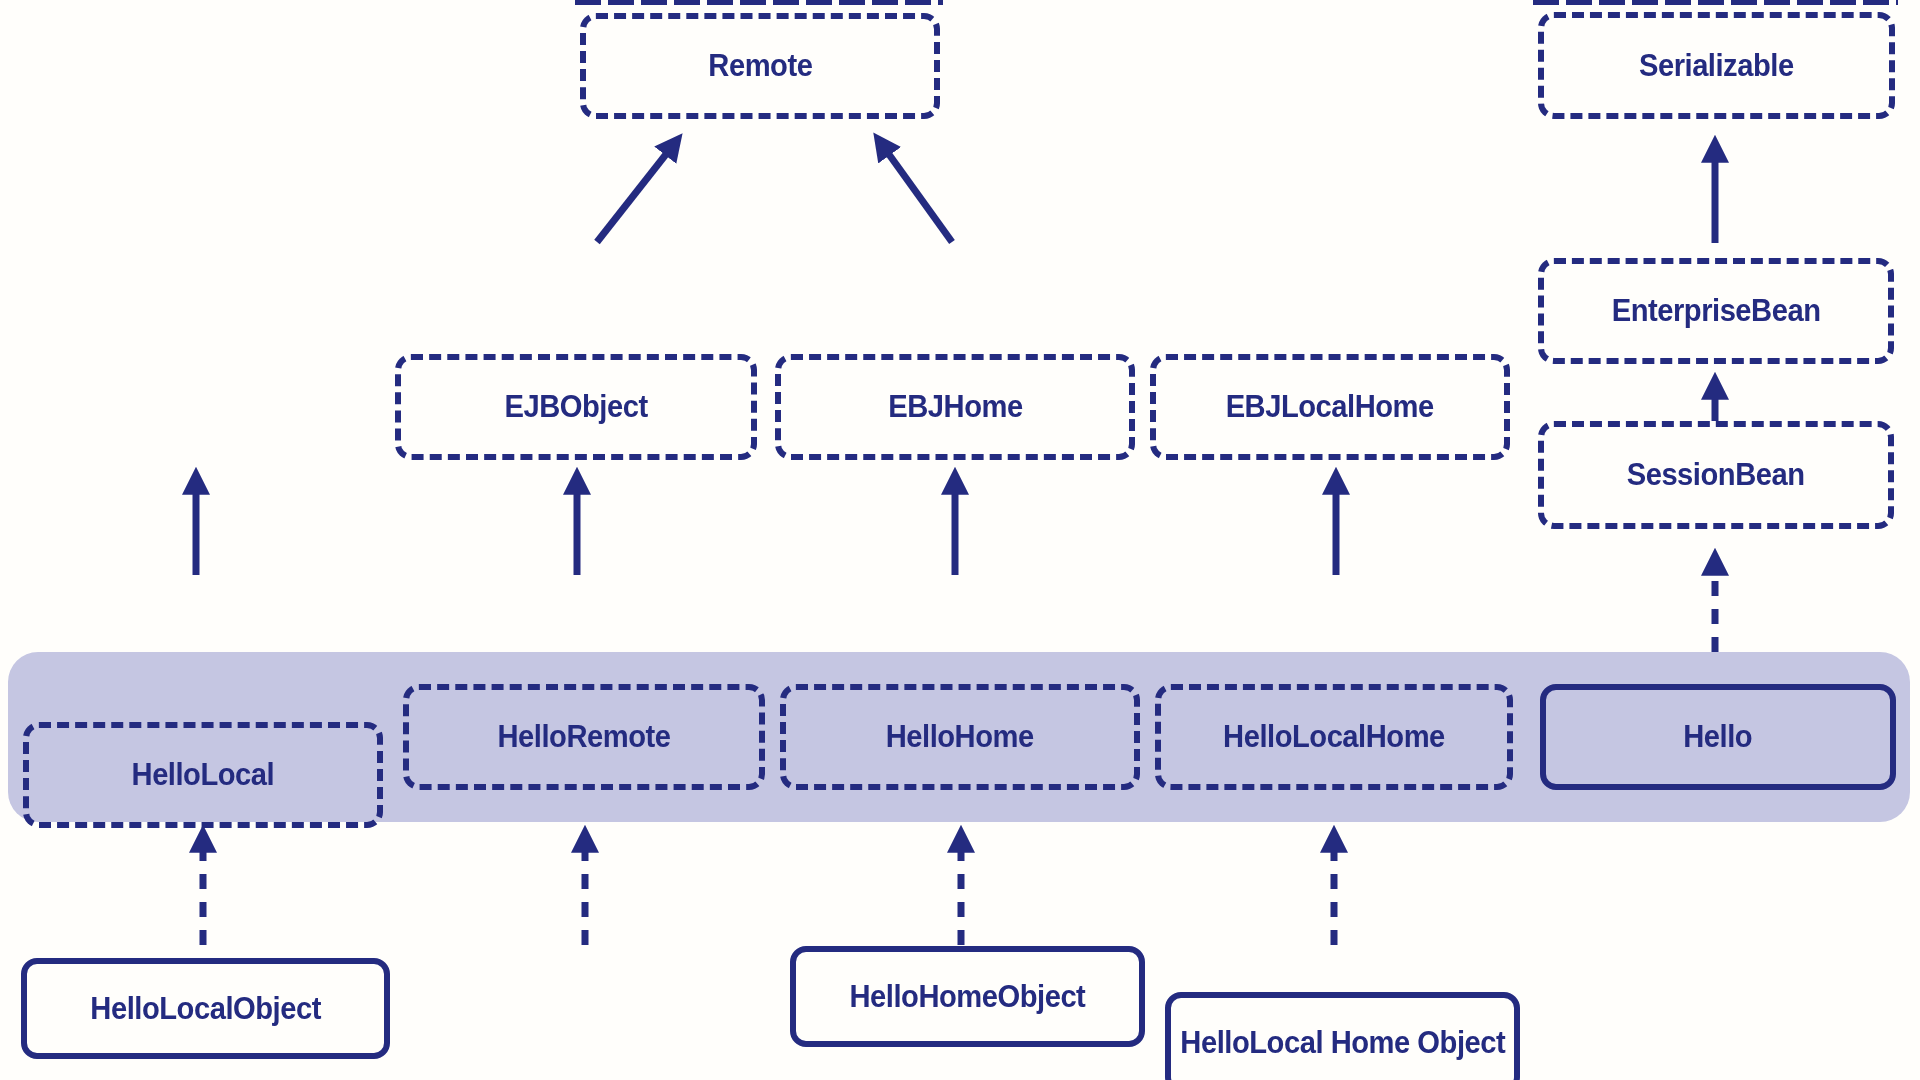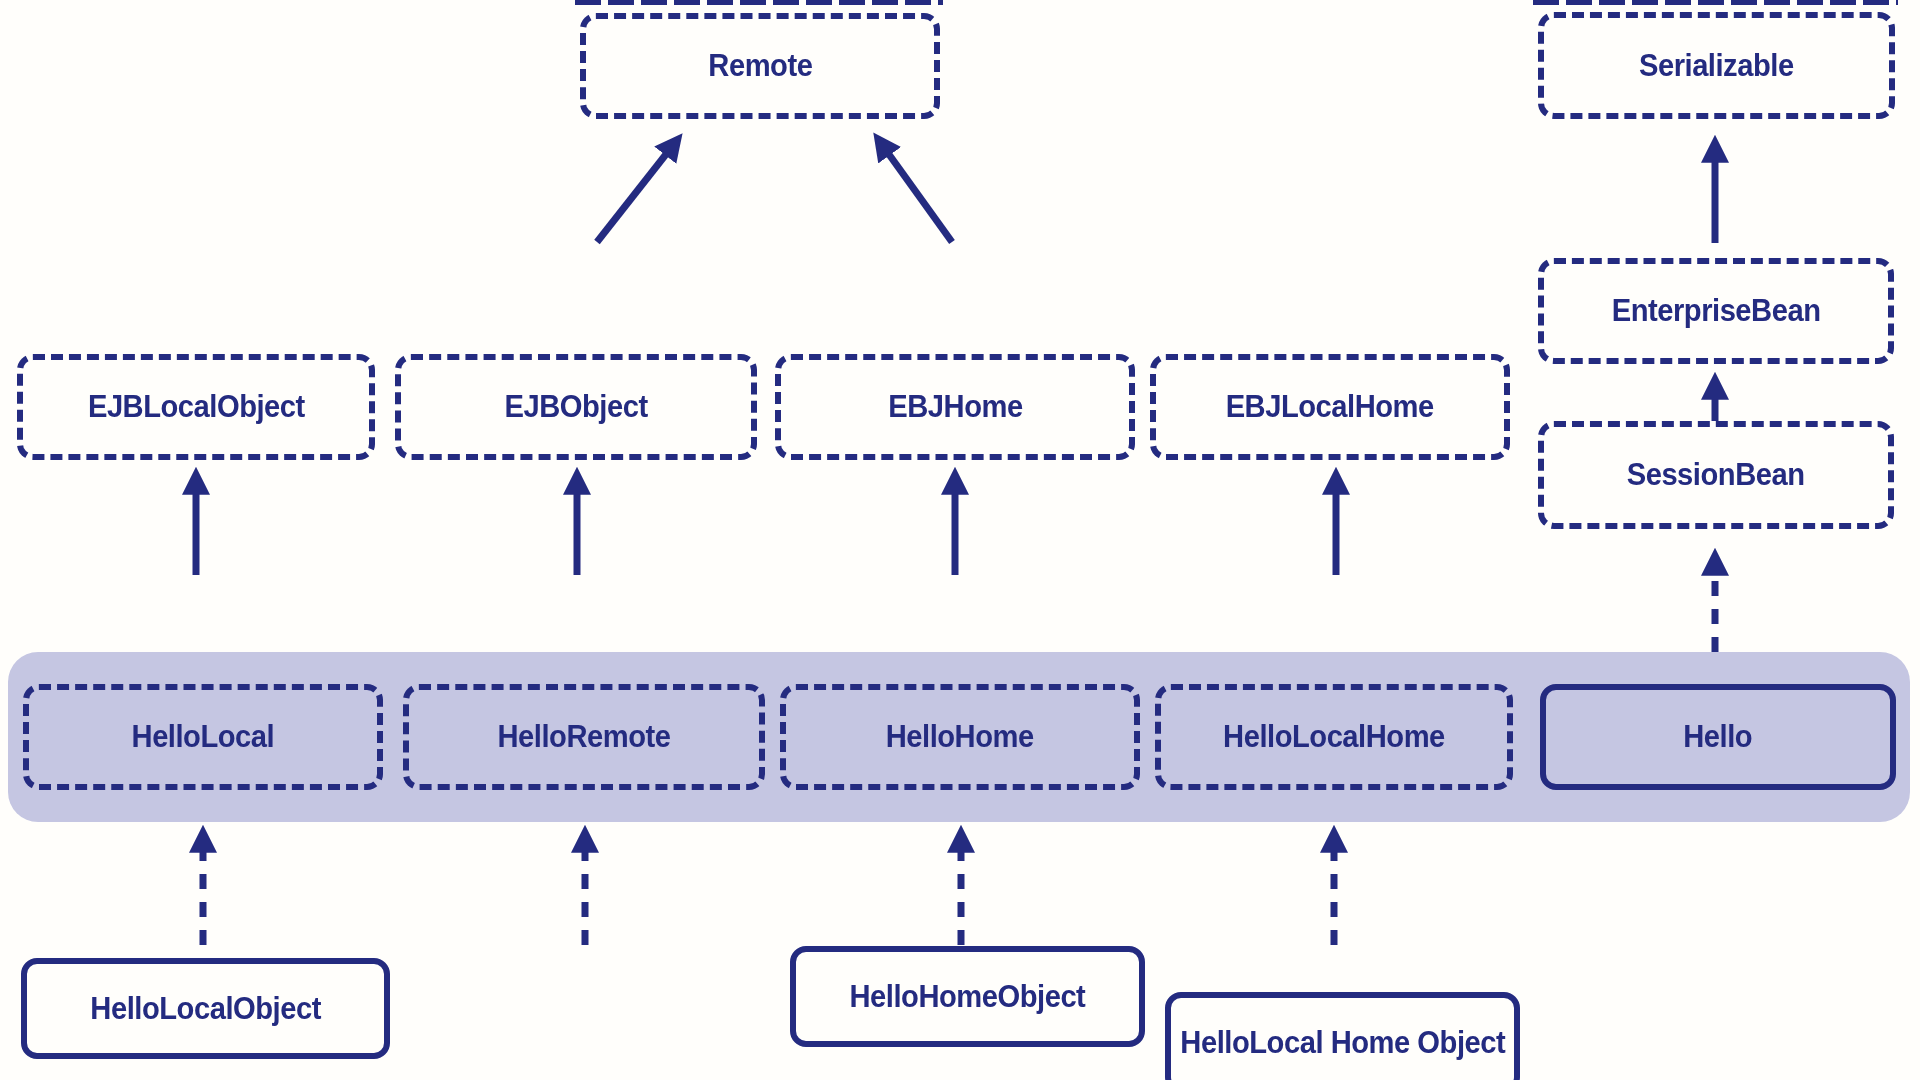--- a/index.html
+++ b/index.html
@@ -77,34 +77,31 @@
     <span class="lbl">Serializable</span>
   </div>
 
   <div class="node" style="left:1538px;top:258px;width:356px;height:106px">
     <span class="lbl">EnterpriseBean</span>
   </div>
   <div class="node" style="left:1538px;top:421px;width:356px;height:108px">
     <span class="lbl">SessionBean</span>
   </div>
 
-  <div class="node" style="left:17px;top:354px;width:358px;height:106px">
-    <span class="lbl">EJBLocalObject</span>
-  </div>
   <div class="node" style="left:395px;top:354px;width:362px;height:106px">
     <span class="lbl">EJBObject</span>
   </div>
   <div class="node" style="left:775px;top:354px;width:360px;height:106px">
     <span class="lbl">EBJHome</span>
   </div>
   <div class="node" style="left:1150px;top:354px;width:360px;height:106px">
     <span class="lbl">EBJLocalHome</span>
   </div>
 
-  <div class="node" style="left:23px;top:684px;width:360px;height:106px">
+  <div class="node" style="left:23px;top:722px;width:360px;height:106px">
     <span class="lbl">HelloLocal</span>
   </div>
   <div class="node" style="left:403px;top:684px;width:362px;height:106px">
     <span class="lbl">HelloRemote</span>
   </div>
   <div class="node" style="left:780px;top:684px;width:360px;height:106px">
     <span class="lbl">HelloHome</span>
   </div>
   <div class="node" style="left:1155px;top:684px;width:358px;height:106px">
     <span class="lbl">HelloLocalHome</span>

